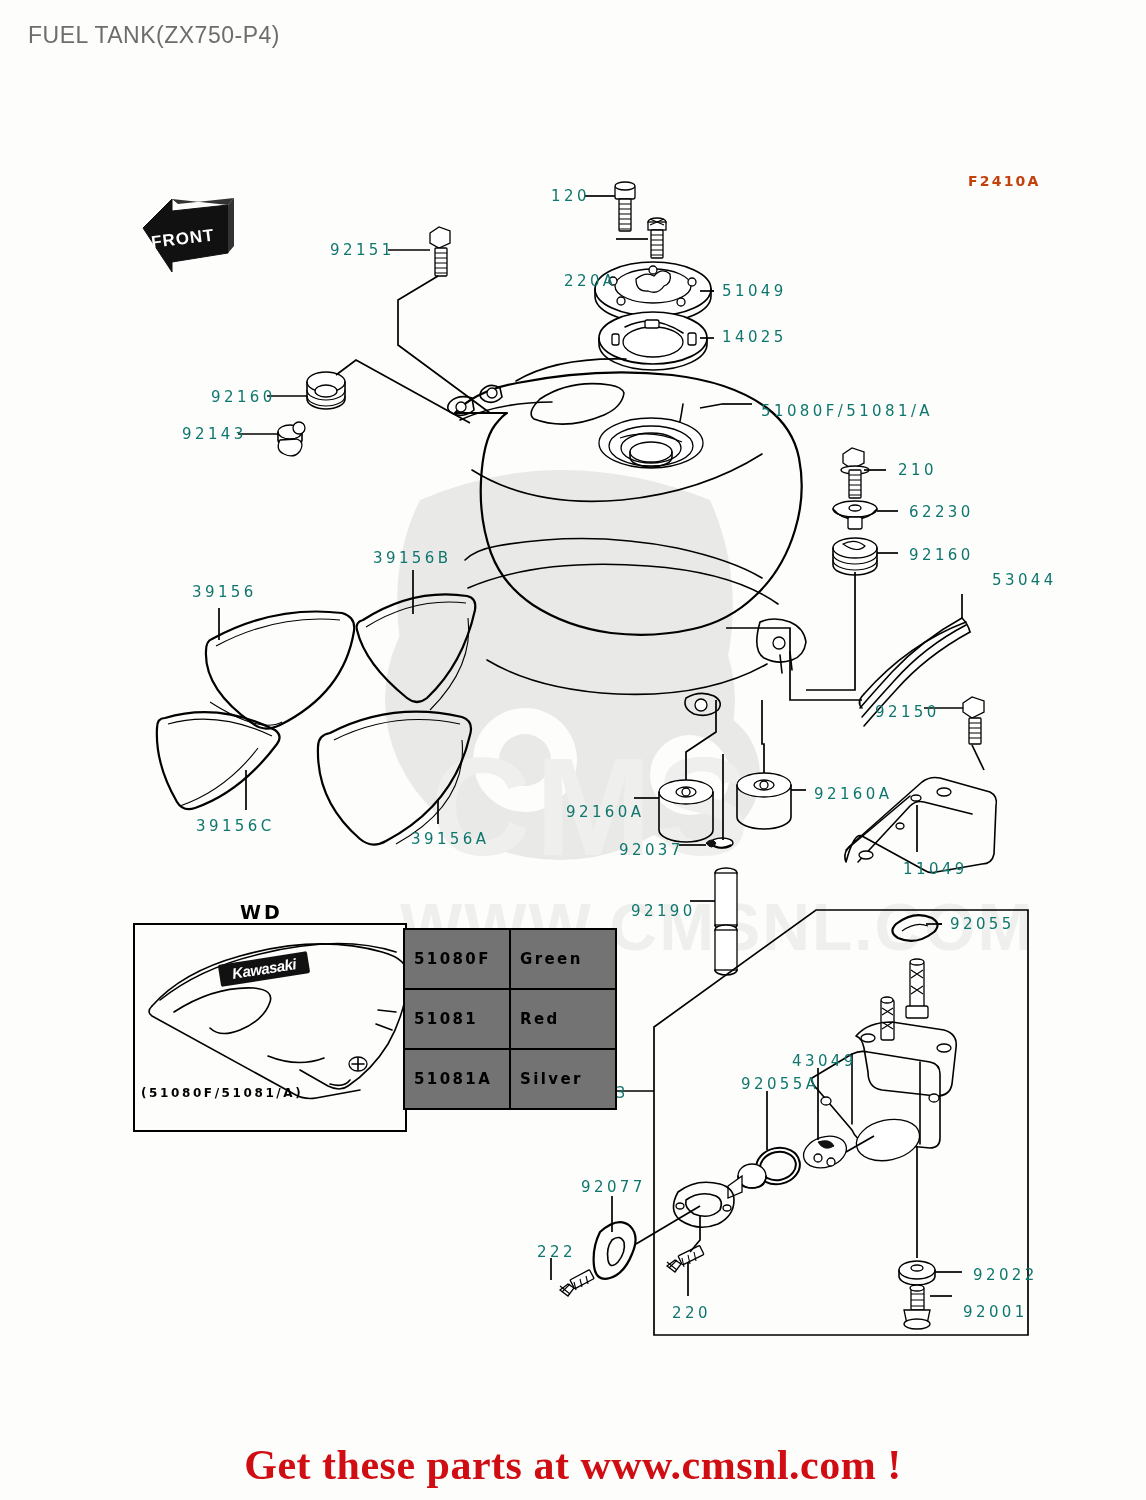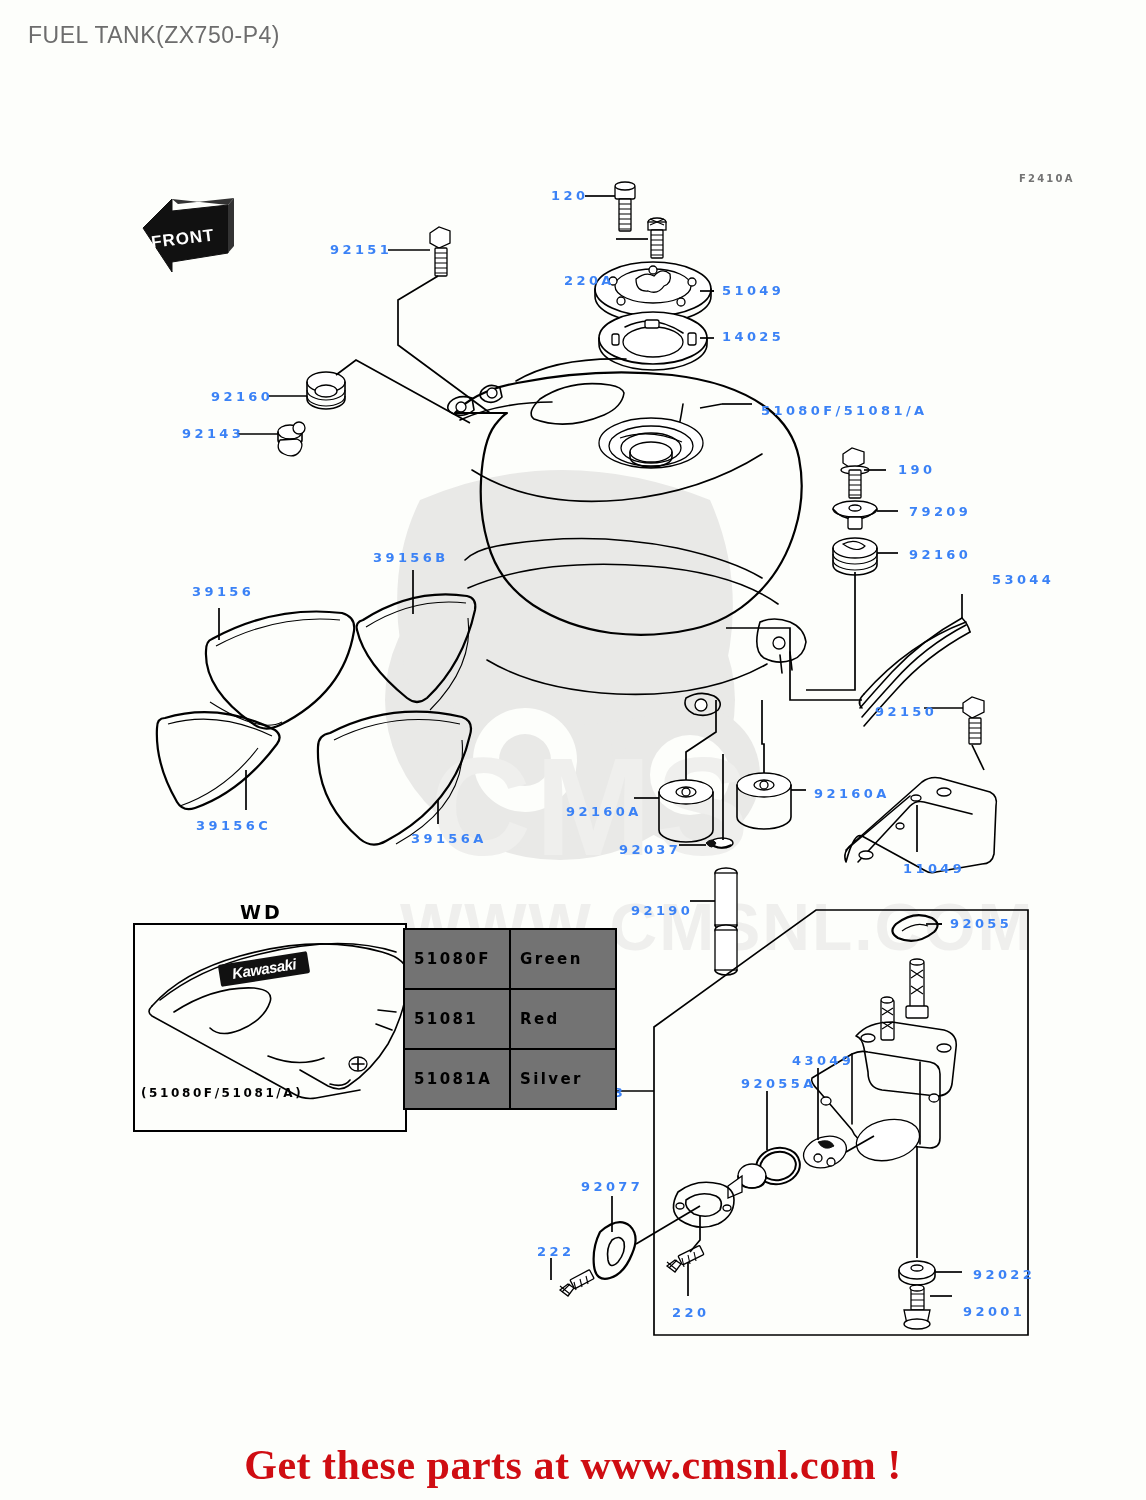--- a/index.html
+++ b/index.html
@@ -19,26 +19,26 @@
     left: 28px;
     top: 22px;
     font-family: "Liberation Sans", sans-serif;
     font-size: 23px;
     color: #6d6d6d;
     letter-spacing: 0.5px;
     white-space: nowrap;
   }
   #diagram-code {
     position: absolute;
-    left: 1019px;
+    left: 968px;
     top: 173px;
     font-family: "DejaVu Sans", sans-serif;
-    font-size: 10px;
+    font-size: 14px;
     font-weight: bold;
-    color: #737373;
+    color: #c2410c;
     letter-spacing: 2.2px;
     white-space: nowrap;
   }
   #footer-cta {
     position: absolute;
     left: 0;
     top: 1441px;
     width: 1146px;
     text-align: center;
     font-family: "Liberation Serif", serif;
@@ -50,23 +50,23 @@
   .svg-layer {
     position: absolute;
     left: 0;
     top: 0;
     width: 1146px;
     height: 1500px;
   }
   .lbl {
     position: absolute;
     font-family: "DejaVu Sans", sans-serif;
-    font-size: 13px;
-    font-weight: bold;
-    color: #3b82f6;
+    font-size: 15px;
+    font-weight: normal;
+    color: #0f766e;
     letter-spacing: 3.4px;
     white-space: nowrap;
     line-height: 1;
   }
   .tbl {
     position: absolute;
     border-collapse: collapse;
   }
   .tbl td {
     border: 2px solid #000;
@@ -519,22 +519,22 @@
 <div id="front-arrow"></div>
 
 <div class="lbl" style="left:551px;top:189px;">120</div>
 <div class="lbl" style="left:564px;top:234px;margin-top:40px;">220A</div>
 <div class="lbl" style="left:722px;top:284px;">51049</div>
 <div class="lbl" style="left:722px;top:330px;">14025</div>
 <div class="lbl" style="left:330px;top:243px;">92151</div>
 <div class="lbl" style="left:211px;top:390px;">92160</div>
 <div class="lbl" style="left:182px;top:427px;">92143</div>
 <div class="lbl" style="left:761px;top:404px;">51080F/51081/A</div>
-<div class="lbl" style="left:898px;top:463px;">190</div>
-<div class="lbl" style="left:909px;top:505px;">79209</div>
+<div class="lbl" style="left:898px;top:463px;">210</div>
+<div class="lbl" style="left:909px;top:505px;">62230</div>
 <div class="lbl" style="left:909px;top:548px;">92160</div>
 <div class="lbl" style="left:992px;top:573px;">53044</div>
 <div class="lbl" style="left:373px;top:551px;">39156B</div>
 <div class="lbl" style="left:192px;top:585px;">39156</div>
 <div class="lbl" style="left:196px;top:819px;">39156C</div>
 <div class="lbl" style="left:411px;top:832px;">39156A</div>
 <div class="lbl" style="left:875px;top:705px;text-align:center;">92150</div>
 <div class="lbl" style="left:566px;top:805px;">92160A</div>
 <div class="lbl" style="left:814px;top:787px;">92160A</div>
 <div class="lbl" style="left:903px;top:862px;">11049</div>

